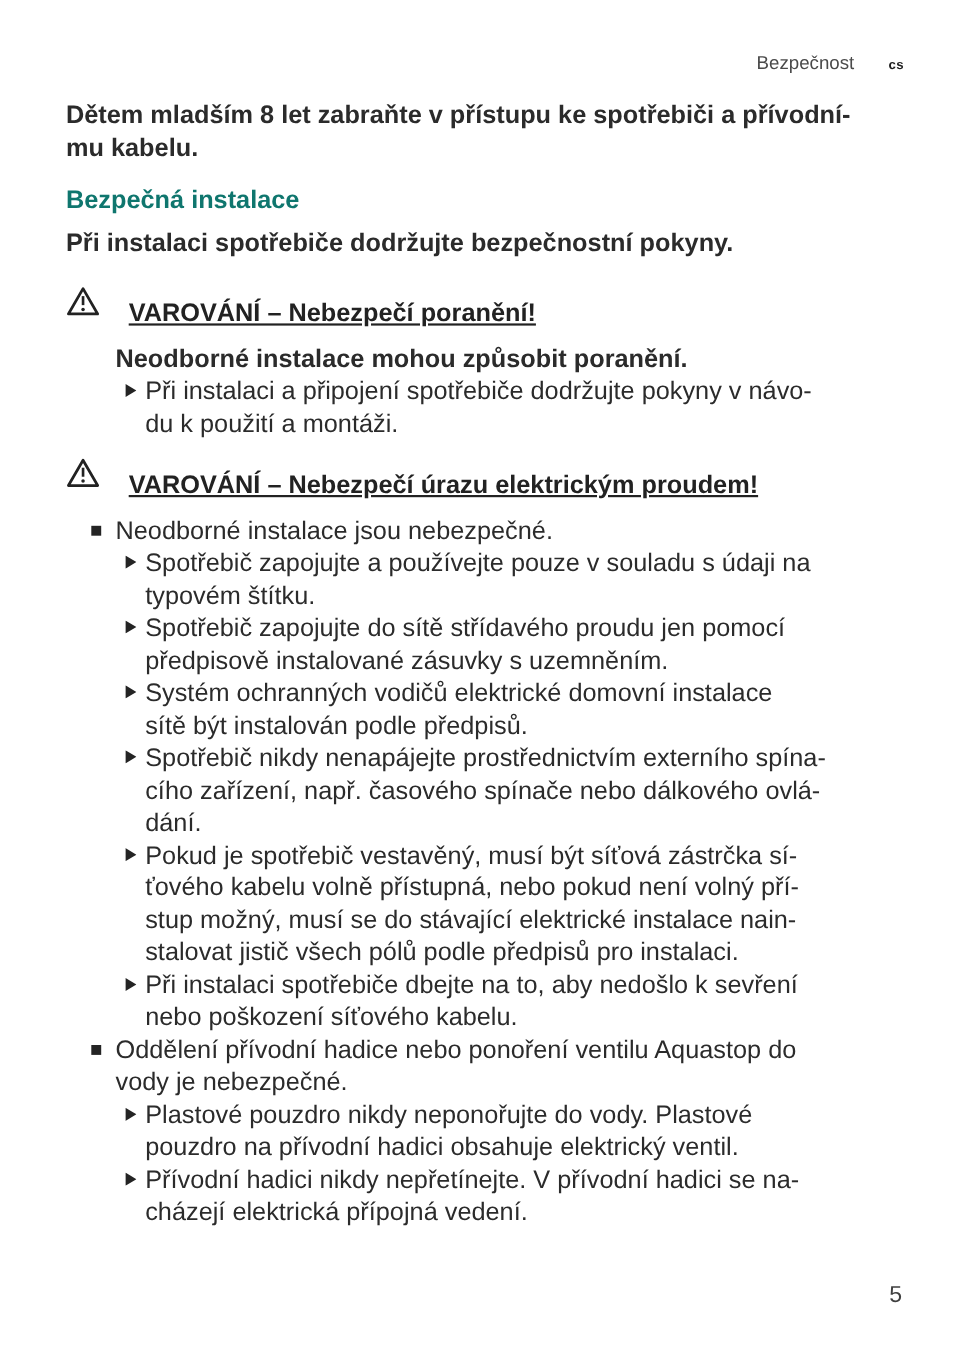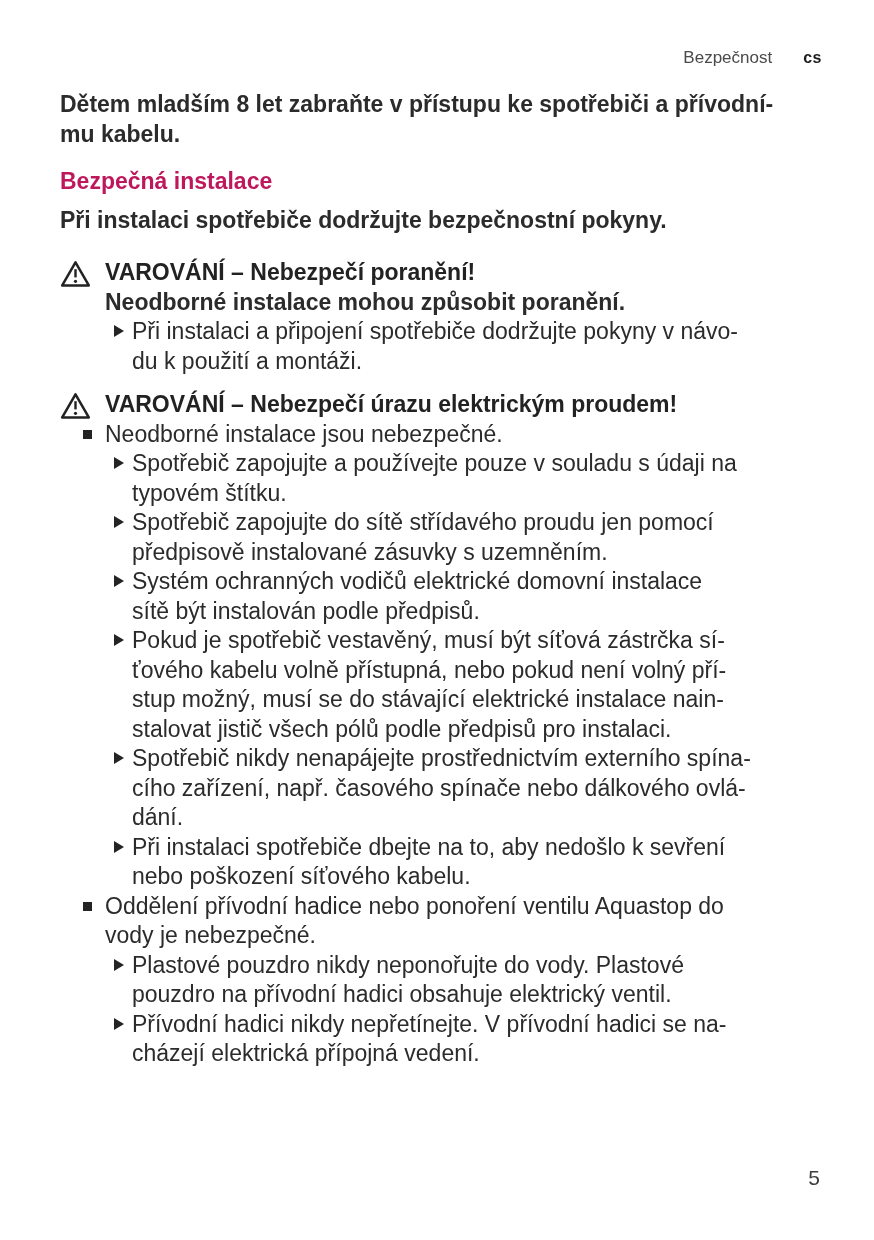--- a/index.html
+++ b/index.html
@@ -26,21 +26,21 @@
     right: 52px;
     font-size: 17px;
     line-height: 20px;
     color: var(--header-text);
     display: flex;
     align-items: baseline;
     gap: 31px;
   }
   .page-header .lang {
     font-weight: bold;
-    font-size: 16px;
+    font-size: 12px;
     color: #1d1d1d;
     letter-spacing: 0.5px;
   }
 
   main {
     position: absolute;
     top: 90px;
     left: 60px;
     right: 52px;
   }
@@ -50,39 +50,40 @@
     line-height: 29.5px;
     white-space: pre; 
   }
   p { margin: 0; font-weight: bold; }
 
   .intro { margin-bottom: 18px; }
 
   h2 {
     margin: 0 0 9px 0;
     font-weight: bold;
-    color: #be185d;
+    color: #0f766e;
   }
   .lead { margin-bottom: 23px; }
 
   
   .warning {
     display: grid;
     grid-template-columns: 45px 1fr;
     margin-bottom: 14px;
   }
   .warn-icon {
     display: block;
     margin-top: 2px;
   }
   .warn-content { min-width: 0; }
   h3 {
-    margin: 0;
+    margin: 12px;
     font-weight: bold;
     color: #222;
+    text-decoration: underline;
   }
 
   ul { list-style: none; margin: 0; padding: 0; }
 
   
   .actions > li {
     position: relative;
     padding-left: 27px;
   }
   .arrow {
@@ -198,34 +199,34 @@
               </span>
               <span class="t">Systém ochranných vodičů elektrické domovní instalace
 sítě být instalován podle předpisů.</span>
             </li>
             <li>
               <span class="arrow">
                 <svg width="10" height="12" viewBox="0 0 10 12">
                     <path d="M0 0 L10 6 L0 12 Z" fill="#242424"></path>
                   </svg>
               </span>
+              <span class="t">Spotřebič nikdy nenapájejte prostřednictvím externího spína-
+cího zařízení, např. časového spínače nebo dálkového ovlá-
+dání.</span>
+            </li>
+            <li>
+              <span class="arrow">
+                <svg width="10" height="12" viewBox="0 0 10 12">
+                    <path d="M0 0 L10 6 L0 12 Z" fill="#242424"></path>
+                  </svg>
+              </span>
               <span class="t">Pokud je spotřebič vestavěný, musí být síťová zástrčka sí-
 ťového kabelu volně přístupná, nebo pokud není volný pří-
 stup možný, musí se do stávající elektrické instalace nain-
 stalovat jistič všech pólů podle předpisů pro instalaci.</span>
-            </li>
-            <li>
-              <span class="arrow">
-                <svg width="10" height="12" viewBox="0 0 10 12">
-                    <path d="M0 0 L10 6 L0 12 Z" fill="#242424"></path>
-                  </svg>
-              </span>
-              <span class="t">Spotřebič nikdy nenapájejte prostřednictvím externího spína-
-cího zařízení, např. časového spínače nebo dálkového ovlá-
-dání.</span>
             </li>
             <li>
               <span class="arrow">
                 <svg width="10" height="12" viewBox="0 0 10 12">
                     <path d="M0 0 L10 6 L0 12 Z" fill="#242424"></path>
                   </svg>
               </span>
               <span class="t">Při instalaci spotřebiče dbejte na to, aby nedošlo k sevření
 nebo poškození síťového kabelu.</span>
             </li>

